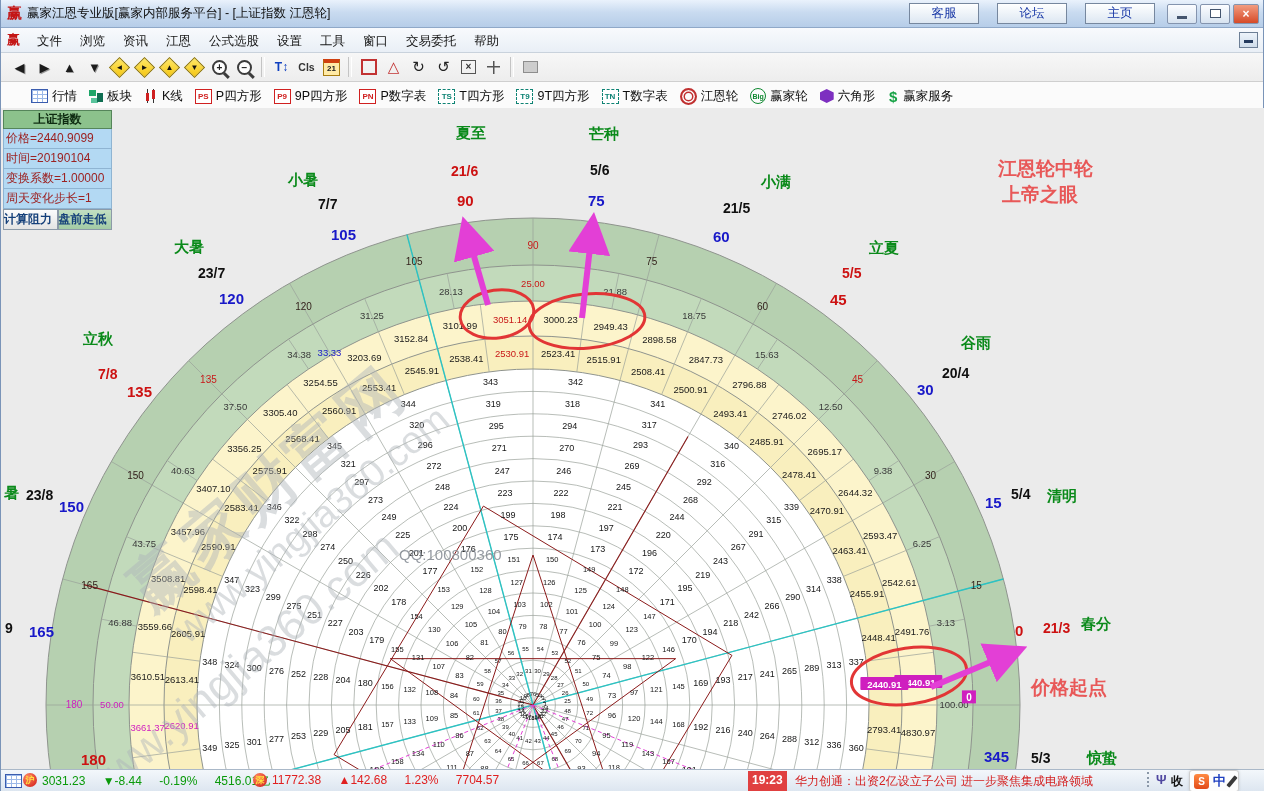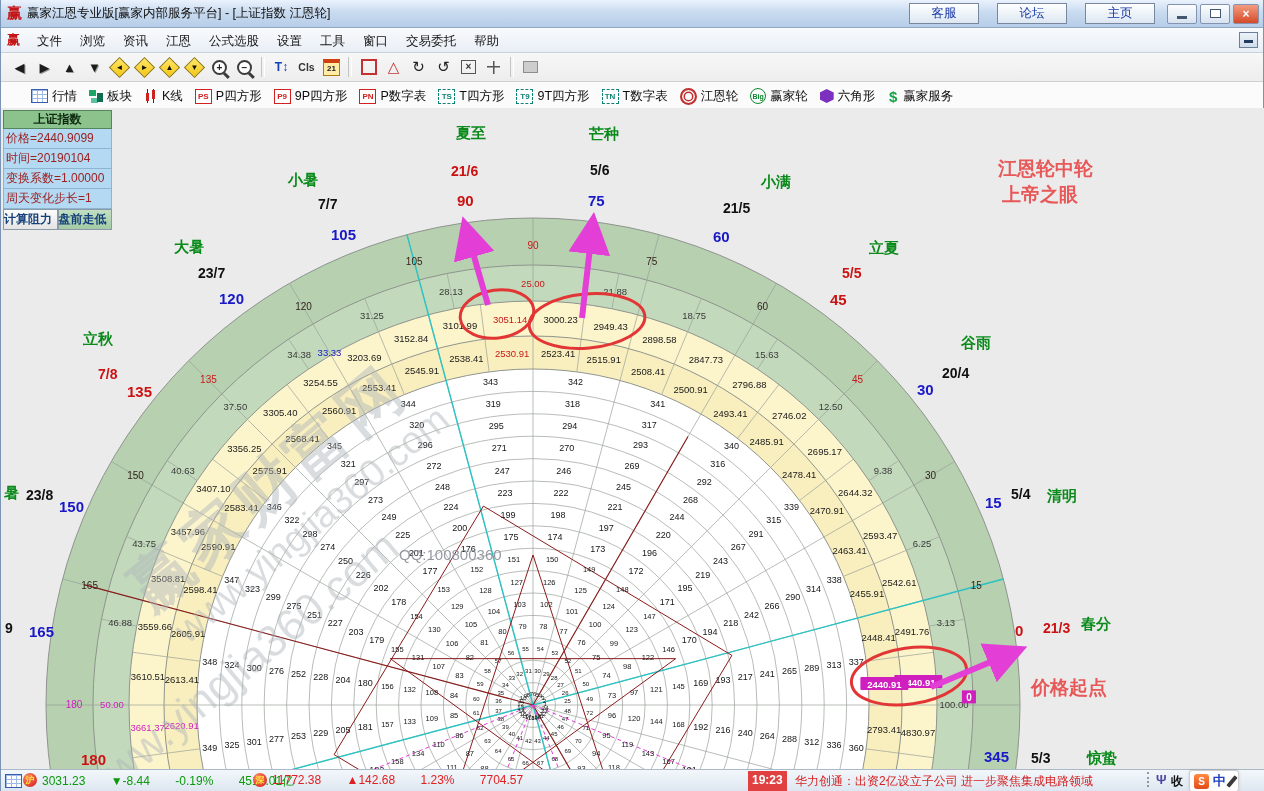--- a/index.html
+++ b/index.html
@@ -83,21 +83,21 @@
         color:#15407a;font-weight:bold;cursor:pointer;font-size:12px}
   .pbtn.green{background:linear-gradient(#c2dfc2,#a3cba5)}
   
   .statusbar{position:absolute;bottom:0;left:0;width:1264px;height:21px;background:linear-gradient(#f3f7fb,#dde6f0);
              border-top:1px solid #aab8c8;font-size:12px;z-index:8}
   .statusbar>*{position:absolute;white-space:nowrap}
   .sb-grid{left:4px;top:4px;width:15px;height:12px}
   .sb-circ{width:14px;height:14px;border-radius:50%;background:radial-gradient(circle at 35% 30%,#ff8860,#cf1616);
            color:#ffe23c;font-size:9px;text-align:center;line-height:14px;top:3px;font-weight:bold}
   .sb-sh{left:41px;top:3px;color:#0a9a0a}
-  .sb-sh span,.sb-sz span{margin-right:22px}
+  .sb-sh span,.sb-sz span{margin-right:14px}
   .sb-sz{left:271px;top:3px;color:#e02020}
   .sb-news{left:478px;top:1px;width:262px;height:17px;border:1px solid;border-color:#98a4b2 #fff #fff #98a4b2;background:#f6f9fc;
            color:#d42020;padding:0 3px;line-height:17px;overflow:hidden}
   .sb-time{left:747px;top:1px;background:#e04040;color:#fff;padding:0 4px;height:24px;line-height:18px;font-weight:bold}
   .sb-headline{left:794px;top:3px;color:#d42020}
   .sb-sep{left:1146px;top:2px;height:15px;border-left:2px dotted #8a98a8}
   .sb-ant{left:1155px;top:2px;color:#5048a0;font-size:13px;font-weight:bold}
   .sb-recv{left:1170px;top:3px;color:#101010;font-weight:bold}
   .sb-tray{left:1188px;top:0;display:flex;gap:4px;background:#fdfdfd;border:1px solid #cfcfcf;border-radius:3px;
            padding:1px 4px;height:18px;align-items:center;box-shadow:0 0 3px rgba(0,0,0,.15)}

